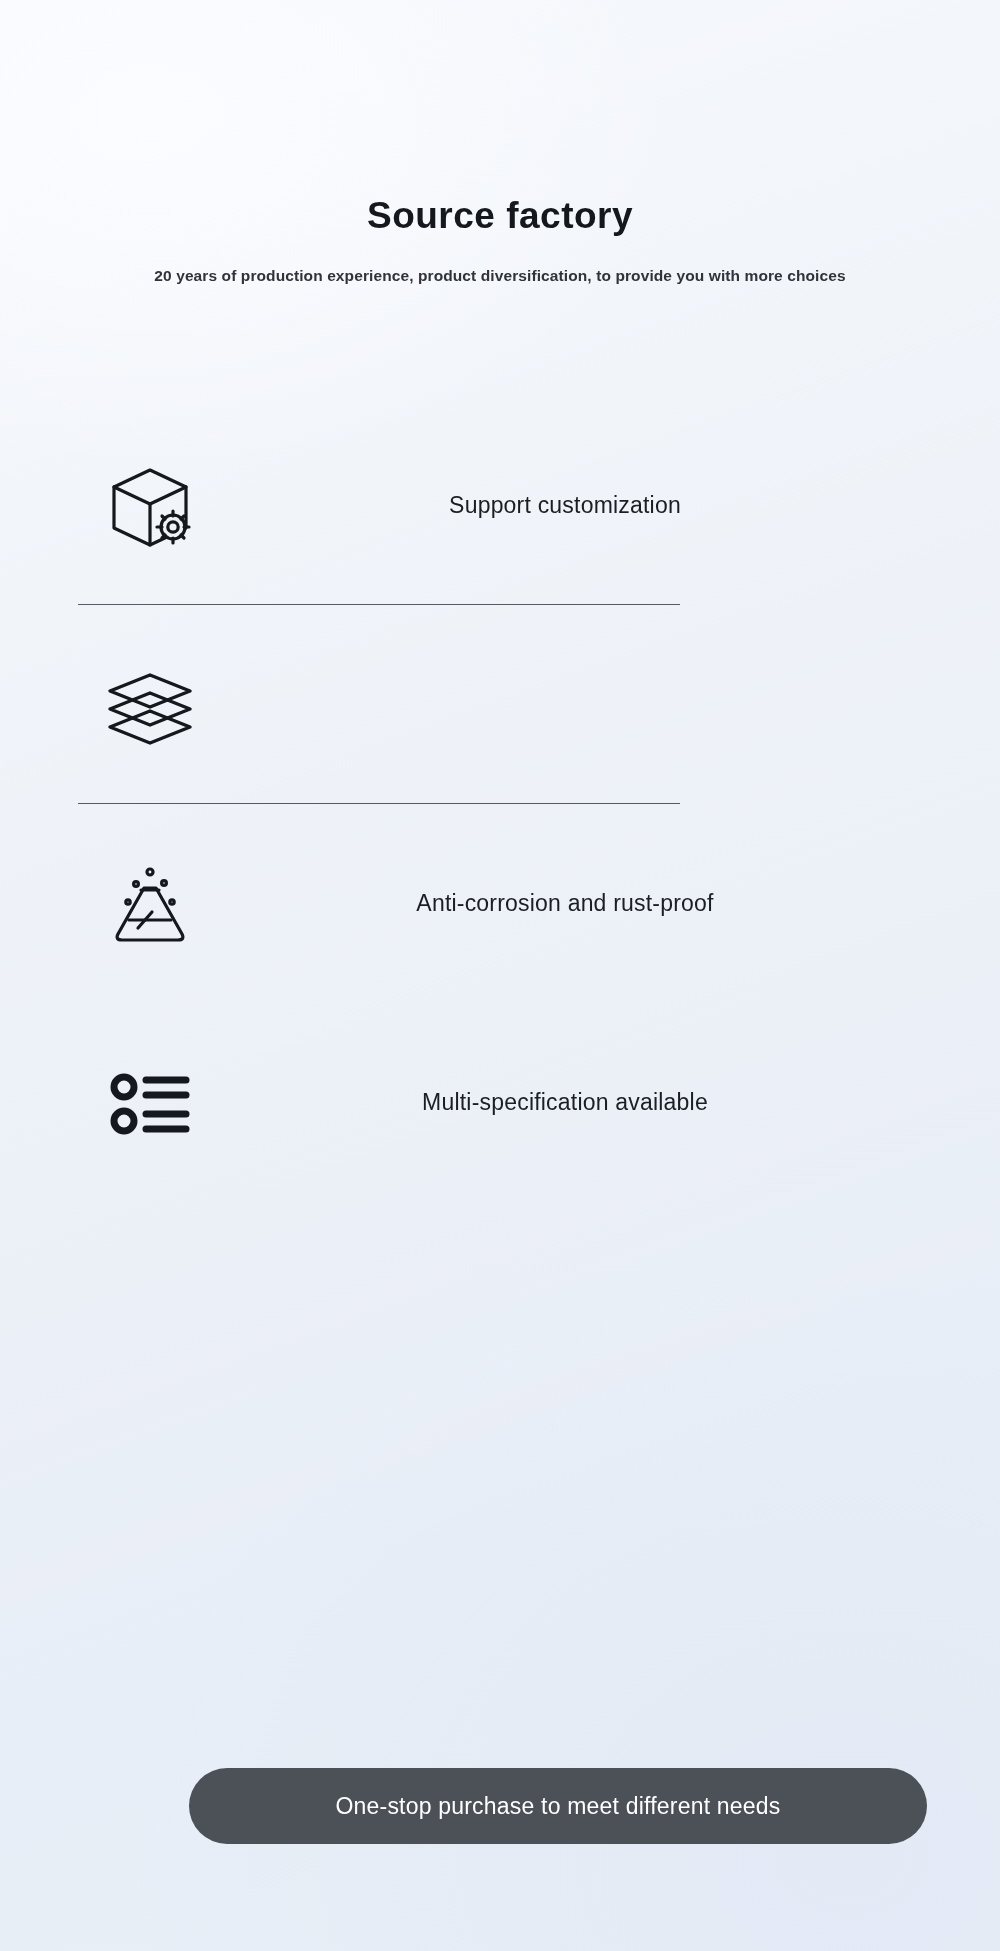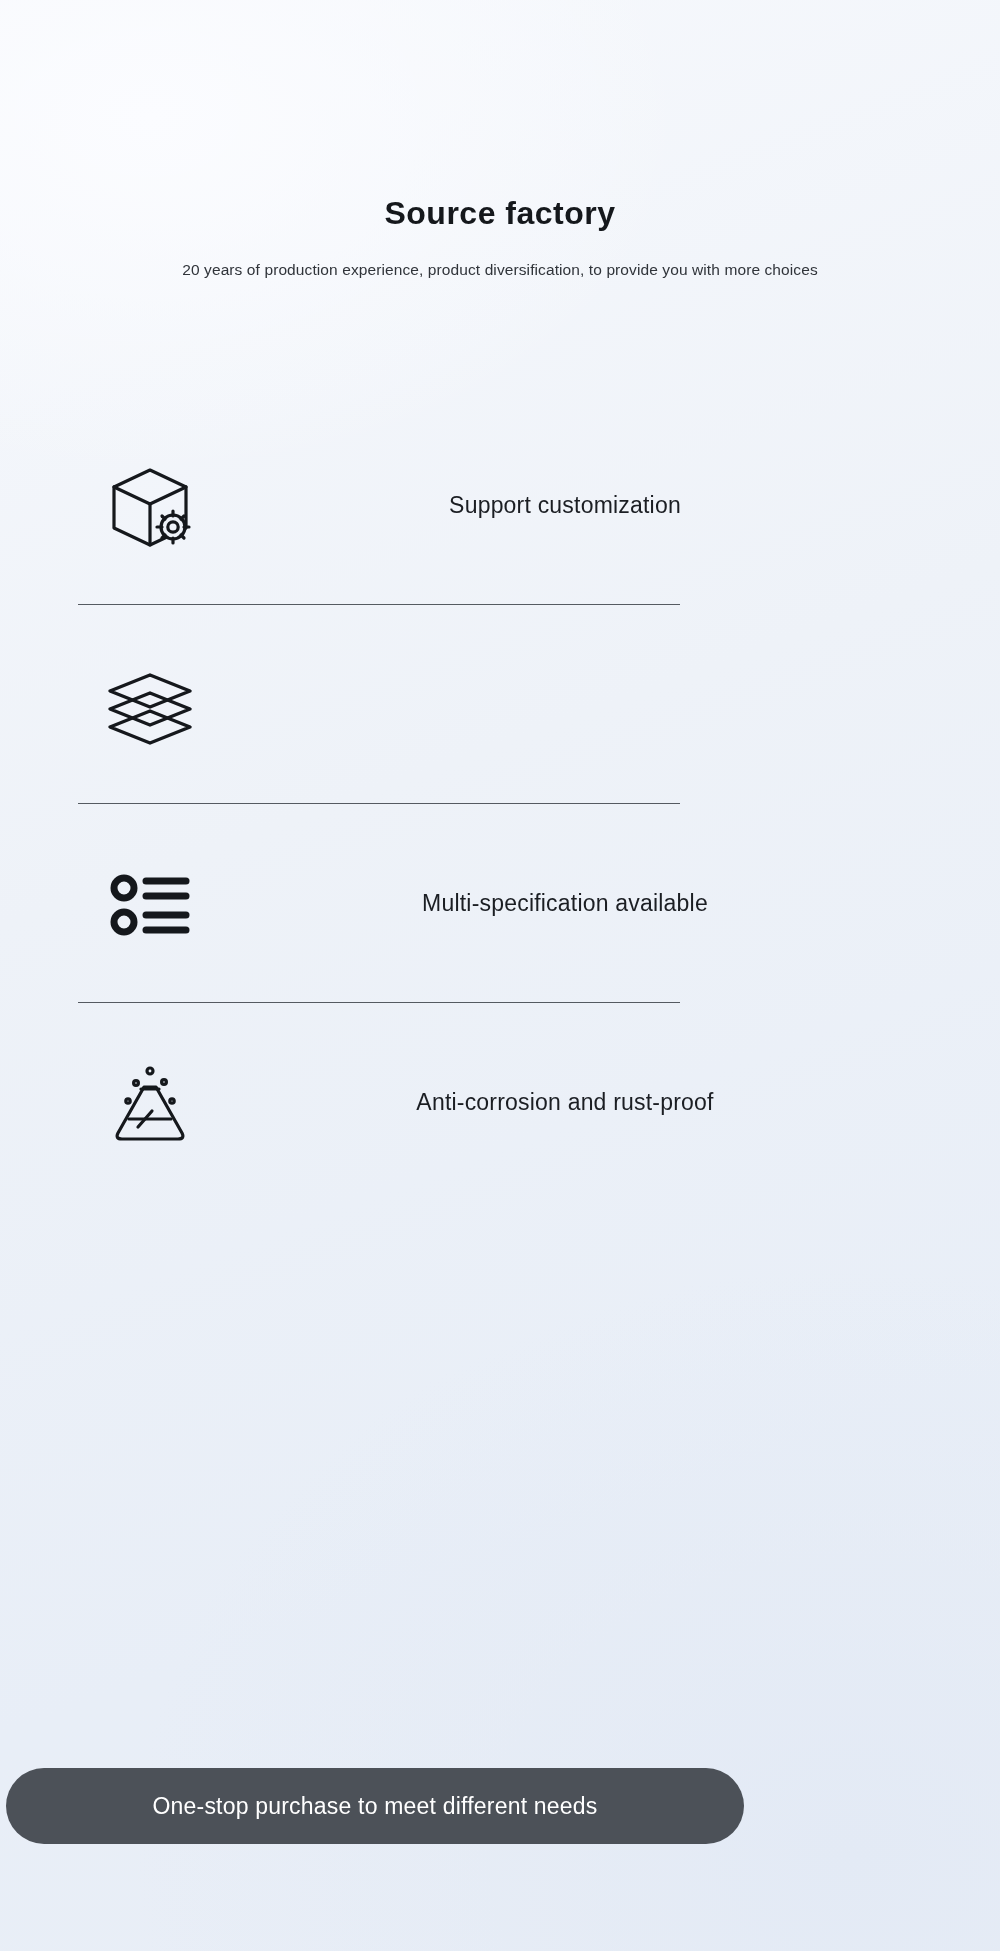--- a/index.html
+++ b/index.html
@@ -23,33 +23,33 @@
       linear-gradient(160deg, #f7f9fd 0%, #eef2f8 40%, #e8eef7 75%, #e9eef6 100%);
     box-sizing: border-box;
   }
 
   
   .header {
     padding-top: 196px;
     text-align: center;
   }
   .title {
-    font-size: 32px;
+    font-size: 37px;
     font-weight: 700;
     color: #15181c;
     letter-spacing: 0.5px;
     line-height: 1.1;
     margin: 0;
   }
   .subtitle {
     margin: 30px 0 0 0;
     font-size: 15.5px;
     color: #30343a;
     letter-spacing: 0.1px;
-    font-weight: 400;
+    font-weight: 700;
   }
 
   
   .features {
     margin: 0;
     padding: 0;
     list-style: none;
     position: absolute;
     top: 406px;
     left: 0;
@@ -88,25 +88,25 @@
     bottom: 0;
     height: 1px;
     background: #3a3f46;
     opacity: 0.85;
   }
   .feature-row:last-child .divider { display: none; }
 
   
   .cta-wrap {
     position: absolute;
-    left: 6px;
+    left: 0;
     top: 1768px;
     width: 927px;
     display: flex;
-    justify-content: flex-start;
+    justify-content: flex-end;
   }
   .cta {
     width: 738px;
     height: 76px;
     border-radius: 38px;
     background: #4c5158;
     color: #ffffff;
     font-size: 23px;
     letter-spacing: 0.2px;
     display: flex;
@@ -160,50 +160,50 @@
           <polygon points="50,20 90,36 50,52 10,36"></polygon>
           <polygon points="50,38 90,54 50,70 10,54"></polygon>
           <polygon points="50,56 90,72 50,88 10,72"></polygon>
         </svg>
       </span>
       <span class="divider"></span>
     </li>
 
     <li class="feature-row">
       <span class="feature-icon">
-        <svg width="100" height="100" viewBox="0 0 100 100" fill="none" stroke="#15181c" stroke-width="7" stroke-linecap="round">
-          <circle cx="24" cy="34" r="10"></circle>
-          <circle cx="24" cy="68" r="10"></circle>
-          <line x1="46" y1="27" x2="86" y2="27"></line>
-          <line x1="46" y1="42" x2="86" y2="42"></line>
-          <line x1="46" y1="61" x2="86" y2="61"></line>
-          <line x1="46" y1="76" x2="86" y2="76"></line>
-        </svg>
-      </span>
-      <span class="feature-label">Multi-specification available</span>
-      <span class="divider"></span>
-    </li>
-
-    <li class="feature-row">
-      <span class="feature-icon">
         <svg width="100" height="100" viewBox="0 0 100 100" fill="none" stroke="#15181c" stroke-width="3.2" stroke-linecap="round" stroke-linejoin="round">
           <path d="M44 34 L18 80 Q15 86 22 86 L78 86 Q85 86 82 80 L56 34 Z"></path>
           <line x1="41" y1="36" x2="59" y2="36"></line>
           <line x1="29" y1="66" x2="71" y2="66"></line>
           <circle cx="50" cy="18" r="3"></circle>
           <circle cx="36" cy="30" r="2.4"></circle>
           <circle cx="64" cy="29" r="2.4"></circle>
           <circle cx="28" cy="48" r="2.2"></circle>
           <circle cx="72" cy="48" r="2.2"></circle>
           <line x1="38" y1="74" x2="52" y2="58"></line>
         </svg>
       </span>
       <span class="feature-label">Anti-corrosion and rust-proof</span>
 
     </li>
 
+    <li class="feature-row">
+      <span class="feature-icon">
+        <svg width="100" height="100" viewBox="0 0 100 100" fill="none" stroke="#15181c" stroke-width="7" stroke-linecap="round">
+          <circle cx="24" cy="34" r="10"></circle>
+          <circle cx="24" cy="68" r="10"></circle>
+          <line x1="46" y1="27" x2="86" y2="27"></line>
+          <line x1="46" y1="42" x2="86" y2="42"></line>
+          <line x1="46" y1="61" x2="86" y2="61"></line>
+          <line x1="46" y1="76" x2="86" y2="76"></line>
+        </svg>
+      </span>
+      <span class="feature-label">Multi-specification available</span>
+      <span class="divider"></span>
+    </li>
+
   </ul>
 
   <div class="cta-wrap">
     <button class="cta">One-stop purchase to meet different needs</button>
   </div>
 
 </div>
 
 </body></html>

